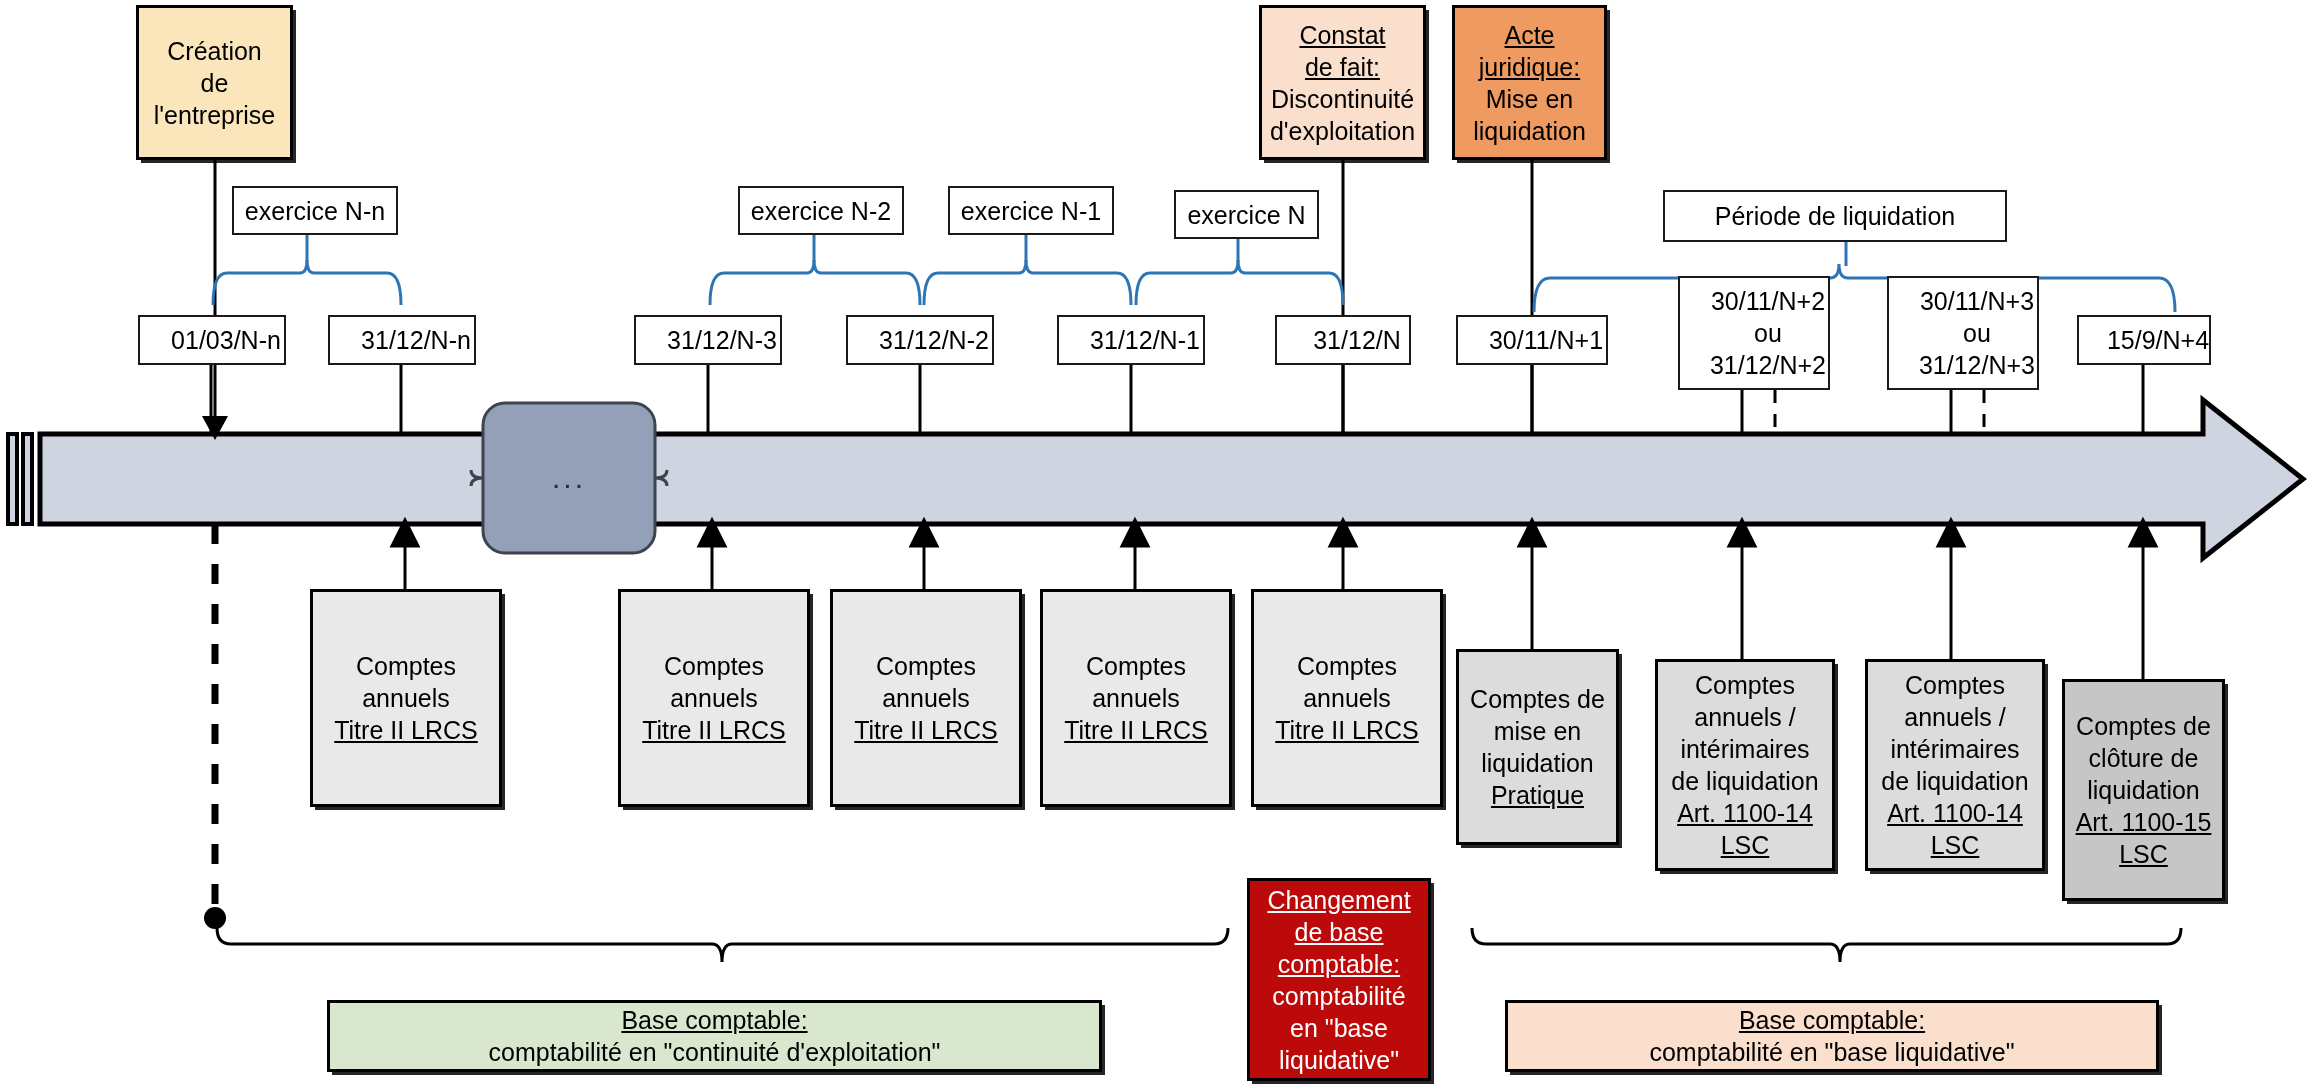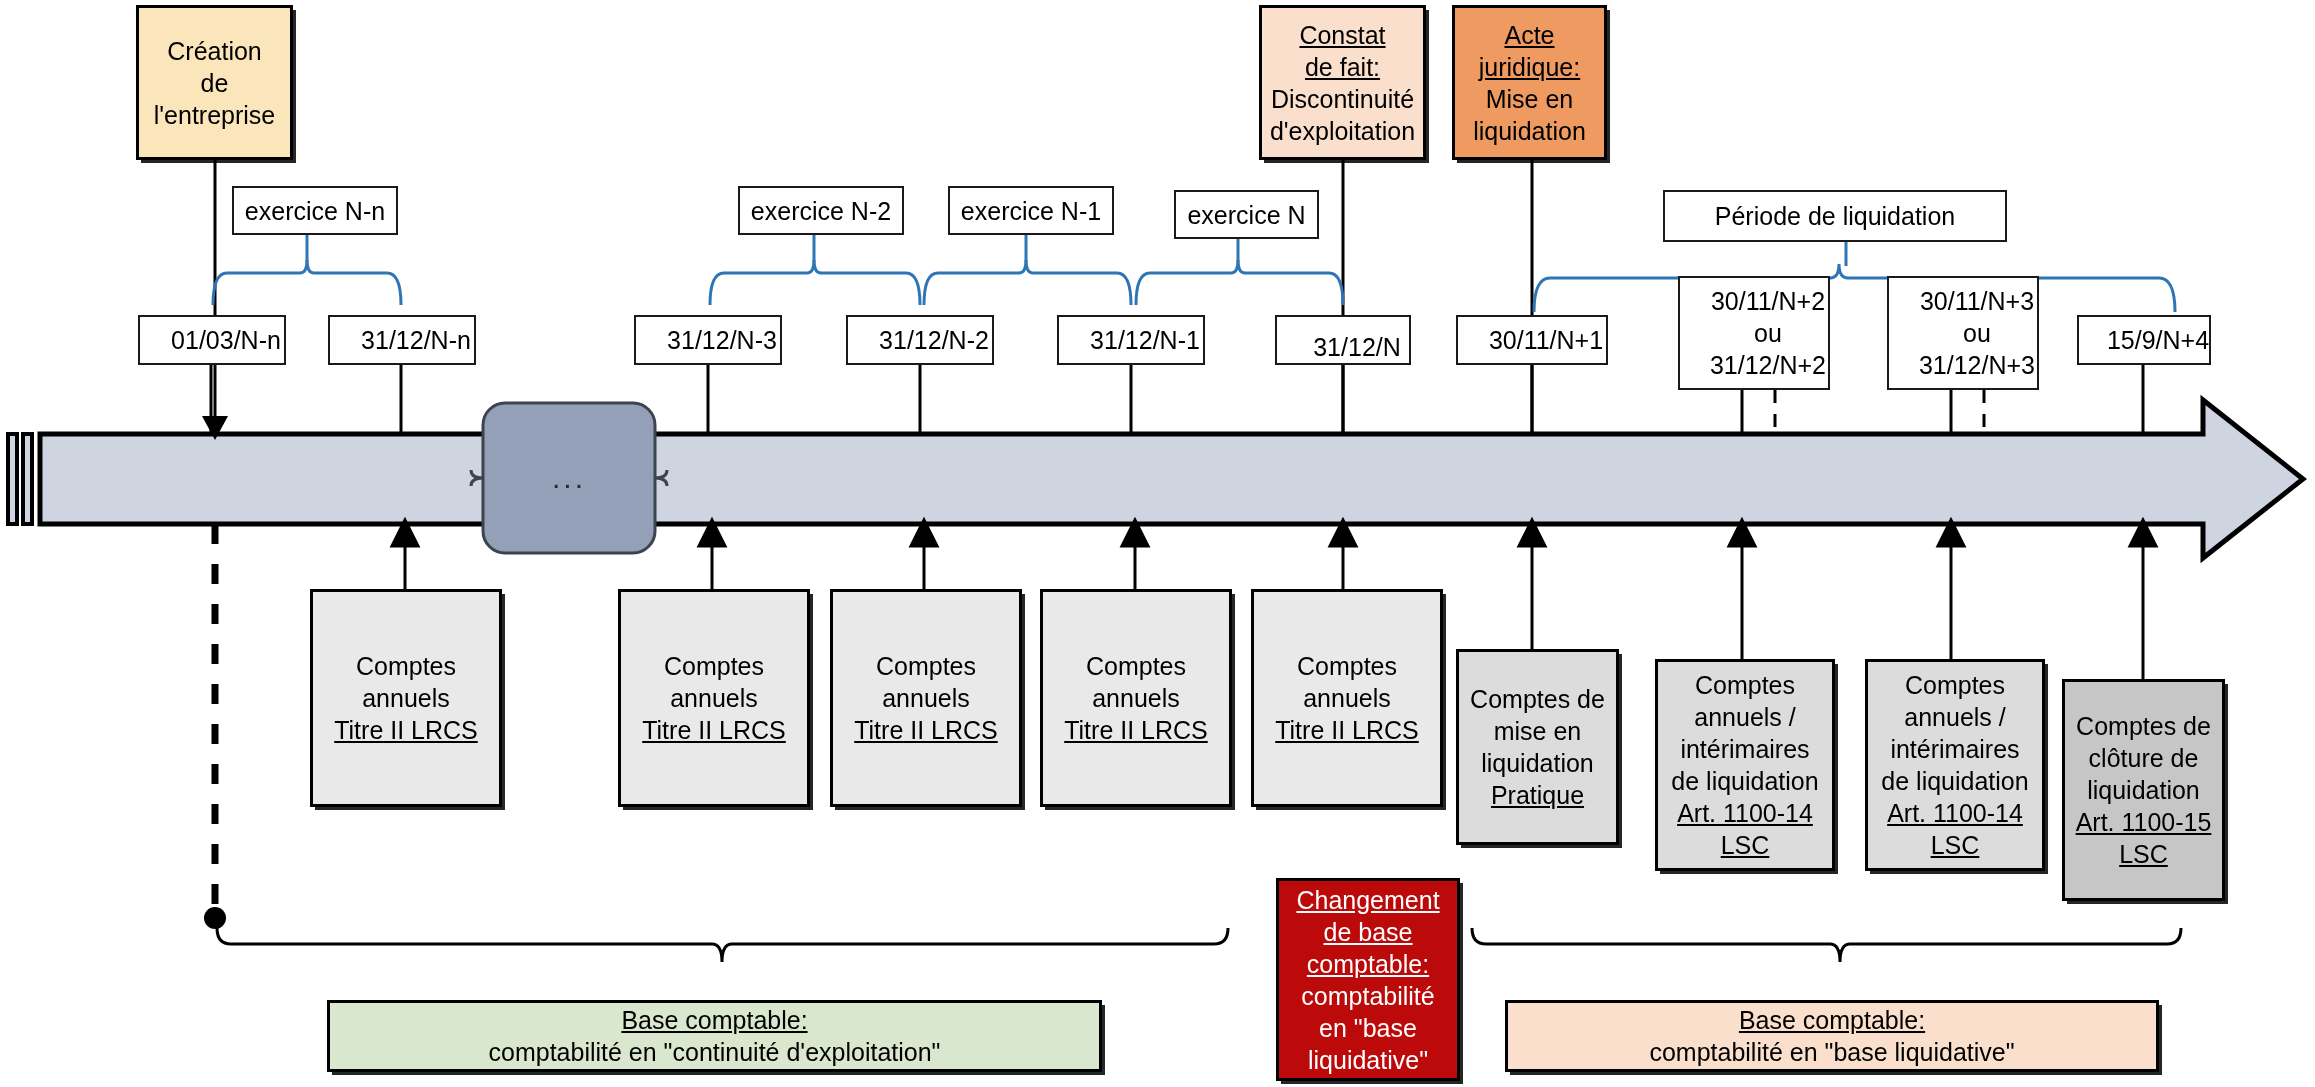--- a/index.html
+++ b/index.html
@@ -145,21 +145,21 @@
   </div>
   <div class="box thin datebox" style="left:634px;top:315px;width:148px;height:50px;">
     <span>31/12/N-3</span>
   </div>
   <div class="box thin datebox" style="left:846px;top:315px;width:148px;height:50px;">
     <span>31/12/N-2</span>
   </div>
   <div class="box thin datebox" style="left:1057px;top:315px;width:148px;height:50px;">
     <span>31/12/N-1</span>
   </div>
-  <div class="box thin datebox" style="left:1275px;top:315px;width:136px;height:50px;align-items:flex-end;">
+  <div class="box thin datebox" style="left:1275px;top:315px;width:136px;height:50px;">
     <span>31/12/N</span>
   </div>
   <div class="box thin datebox" style="left:1456px;top:315px;width:152px;height:50px;">
     <span>30/11/N+1</span>
   </div>
   <div class="box thin datebox" style="left:1678px;top:276px;width:152px;height:114px;">
     <div>
       <div>30/11/N+2</div>
       <div>ou</div>
       <div>31/12/N+2</div>
@@ -261,21 +261,21 @@
     </div>
   </div>
 
   <div class="box hard banner" style="left:327px;top:1000px;width:775px;height:72px;background:#d9e7cf;">
     <div>
       <div><span class="u">Base comptable:</span></div>
       <div>comptabilité en "continuité d'exploitation"</div>
     </div>
   </div>
 
-  <div class="box hard banner" style="left:1247px;top:878px;width:184px;height:203px;background:#bc0a0a;color:#fff;margin-left:29px;">
+  <div class="box hard banner" style="left:1247px;top:878px;width:184px;height:203px;background:#bc0a0a;color:#fff;">
     <div>
       <div><span class="u">Changement</span></div>
       <div><span class="u">de base</span></div>
       <div><span class="u">comptable:</span></div>
       <div>comptabilité</div>
       <div>en "base</div>
       <div>liquidative"</div>
     </div>
   </div>
 

